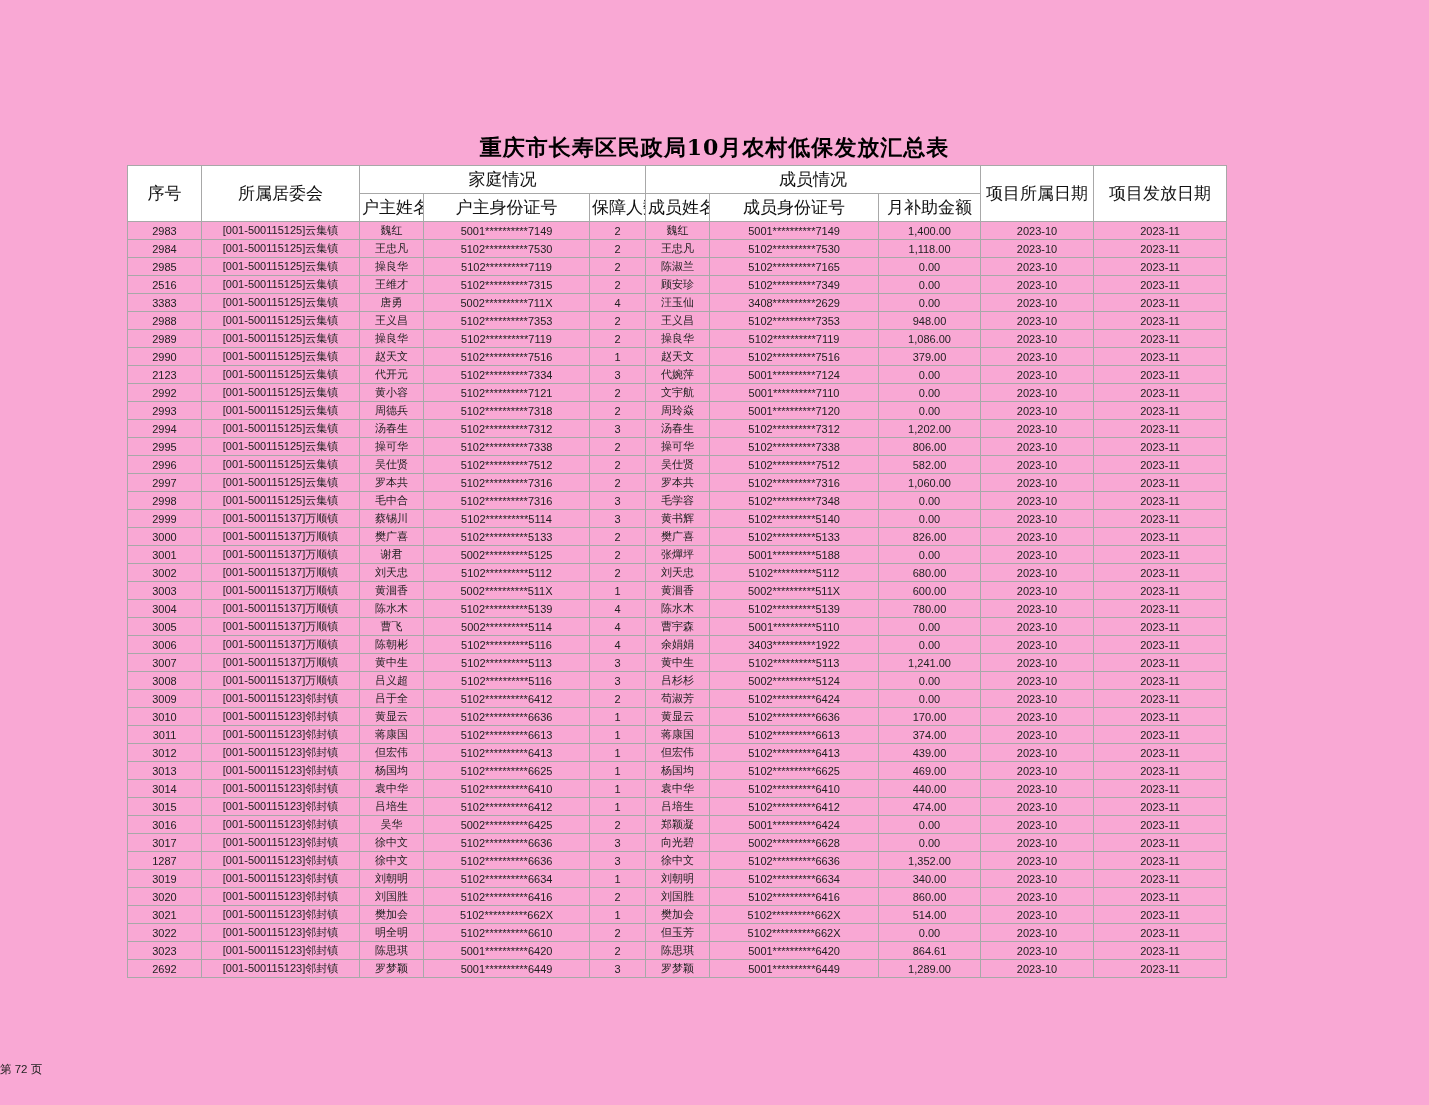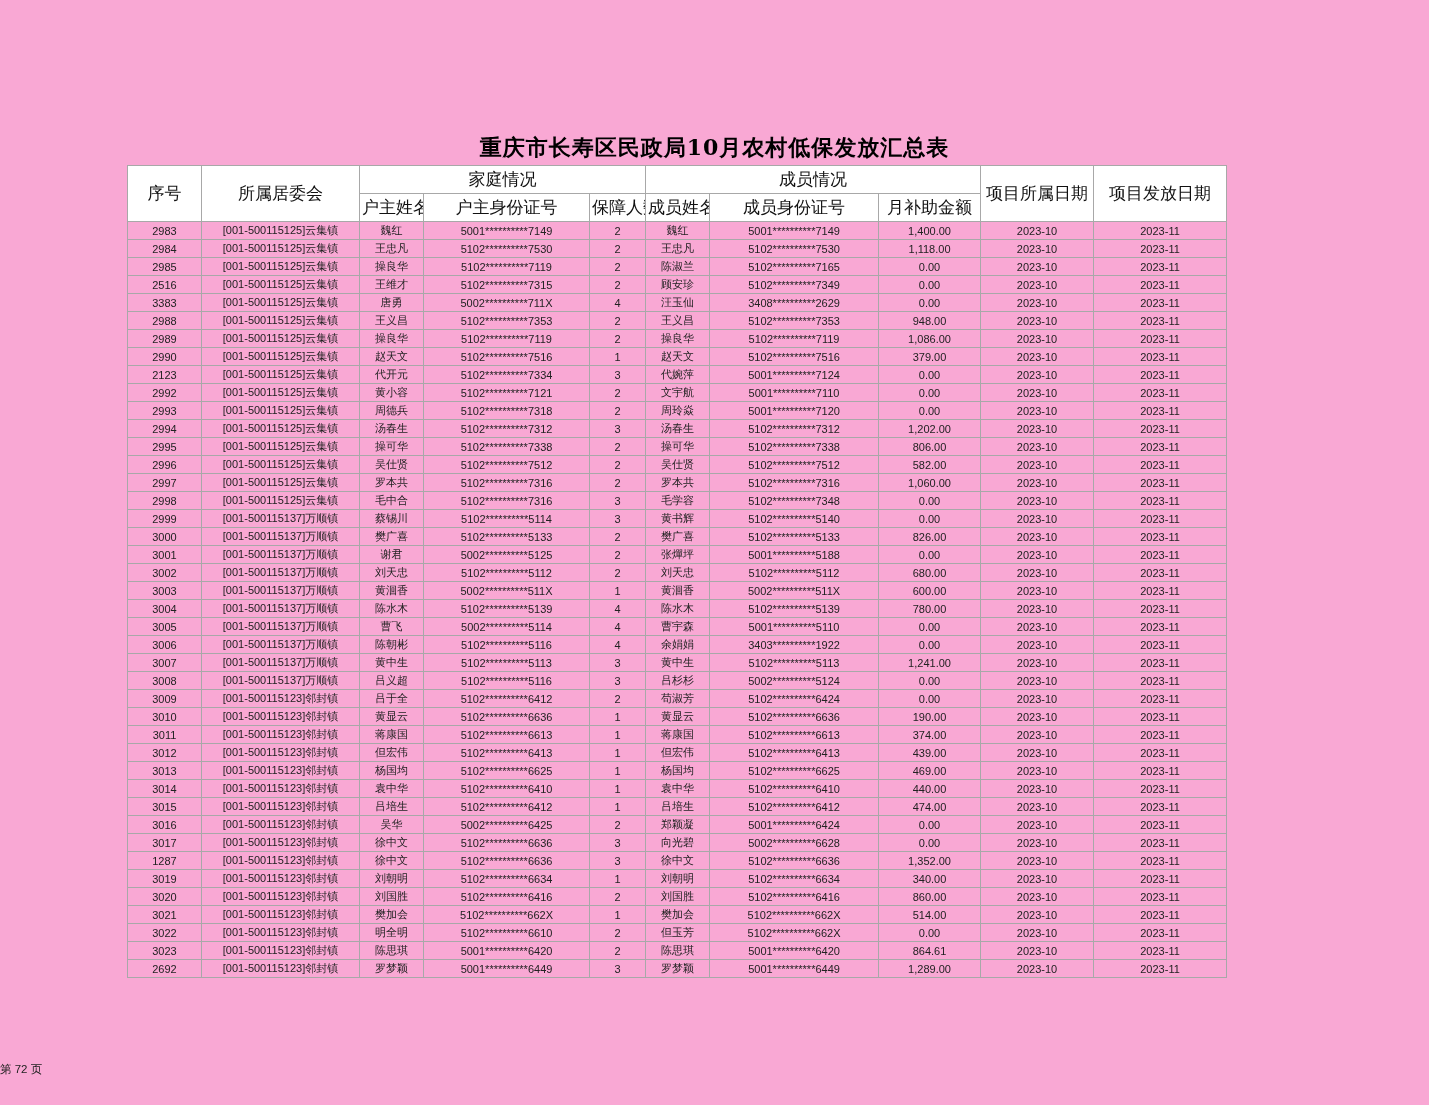--- a/index.html
+++ b/index.html
@@ -431,21 +431,21 @@
           <td>2023-11</td>
         </tr>
         <tr>
           <td>3010</td>
           <td>[001-500115123]邻封镇</td>
           <td>黄显云</td>
           <td>5102**********6636</td>
           <td>1</td>
           <td>黄显云</td>
           <td>5102**********6636</td>
-          <td>190.00</td>
+          <td>170.00</td>
           <td>2023-10</td>
           <td>2023-11</td>
         </tr>
         <tr>
           <td>3011</td>
           <td>[001-500115123]邻封镇</td>
           <td>蒋康国</td>
           <td>5102**********6613</td>
           <td>1</td>
           <td>蒋康国</td>

